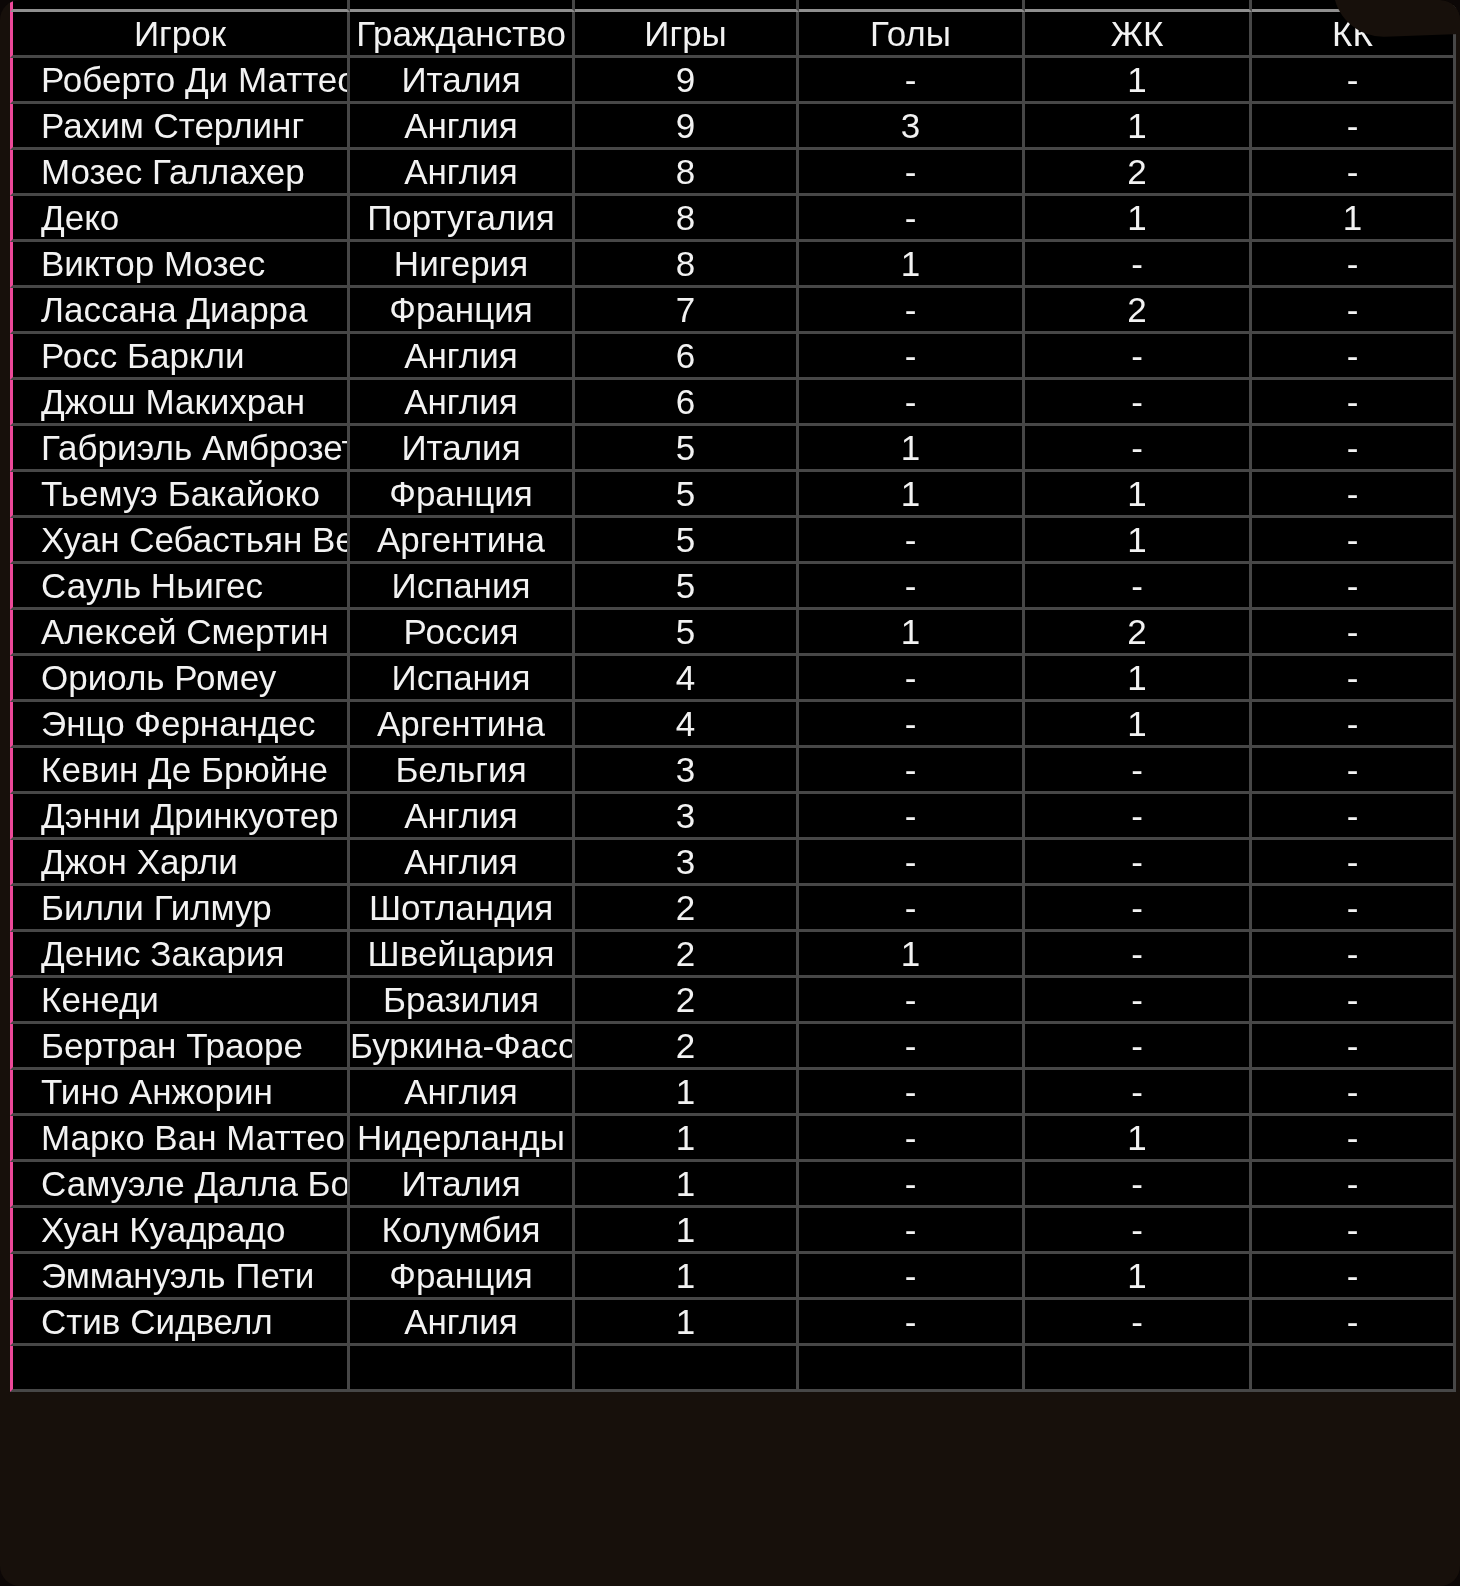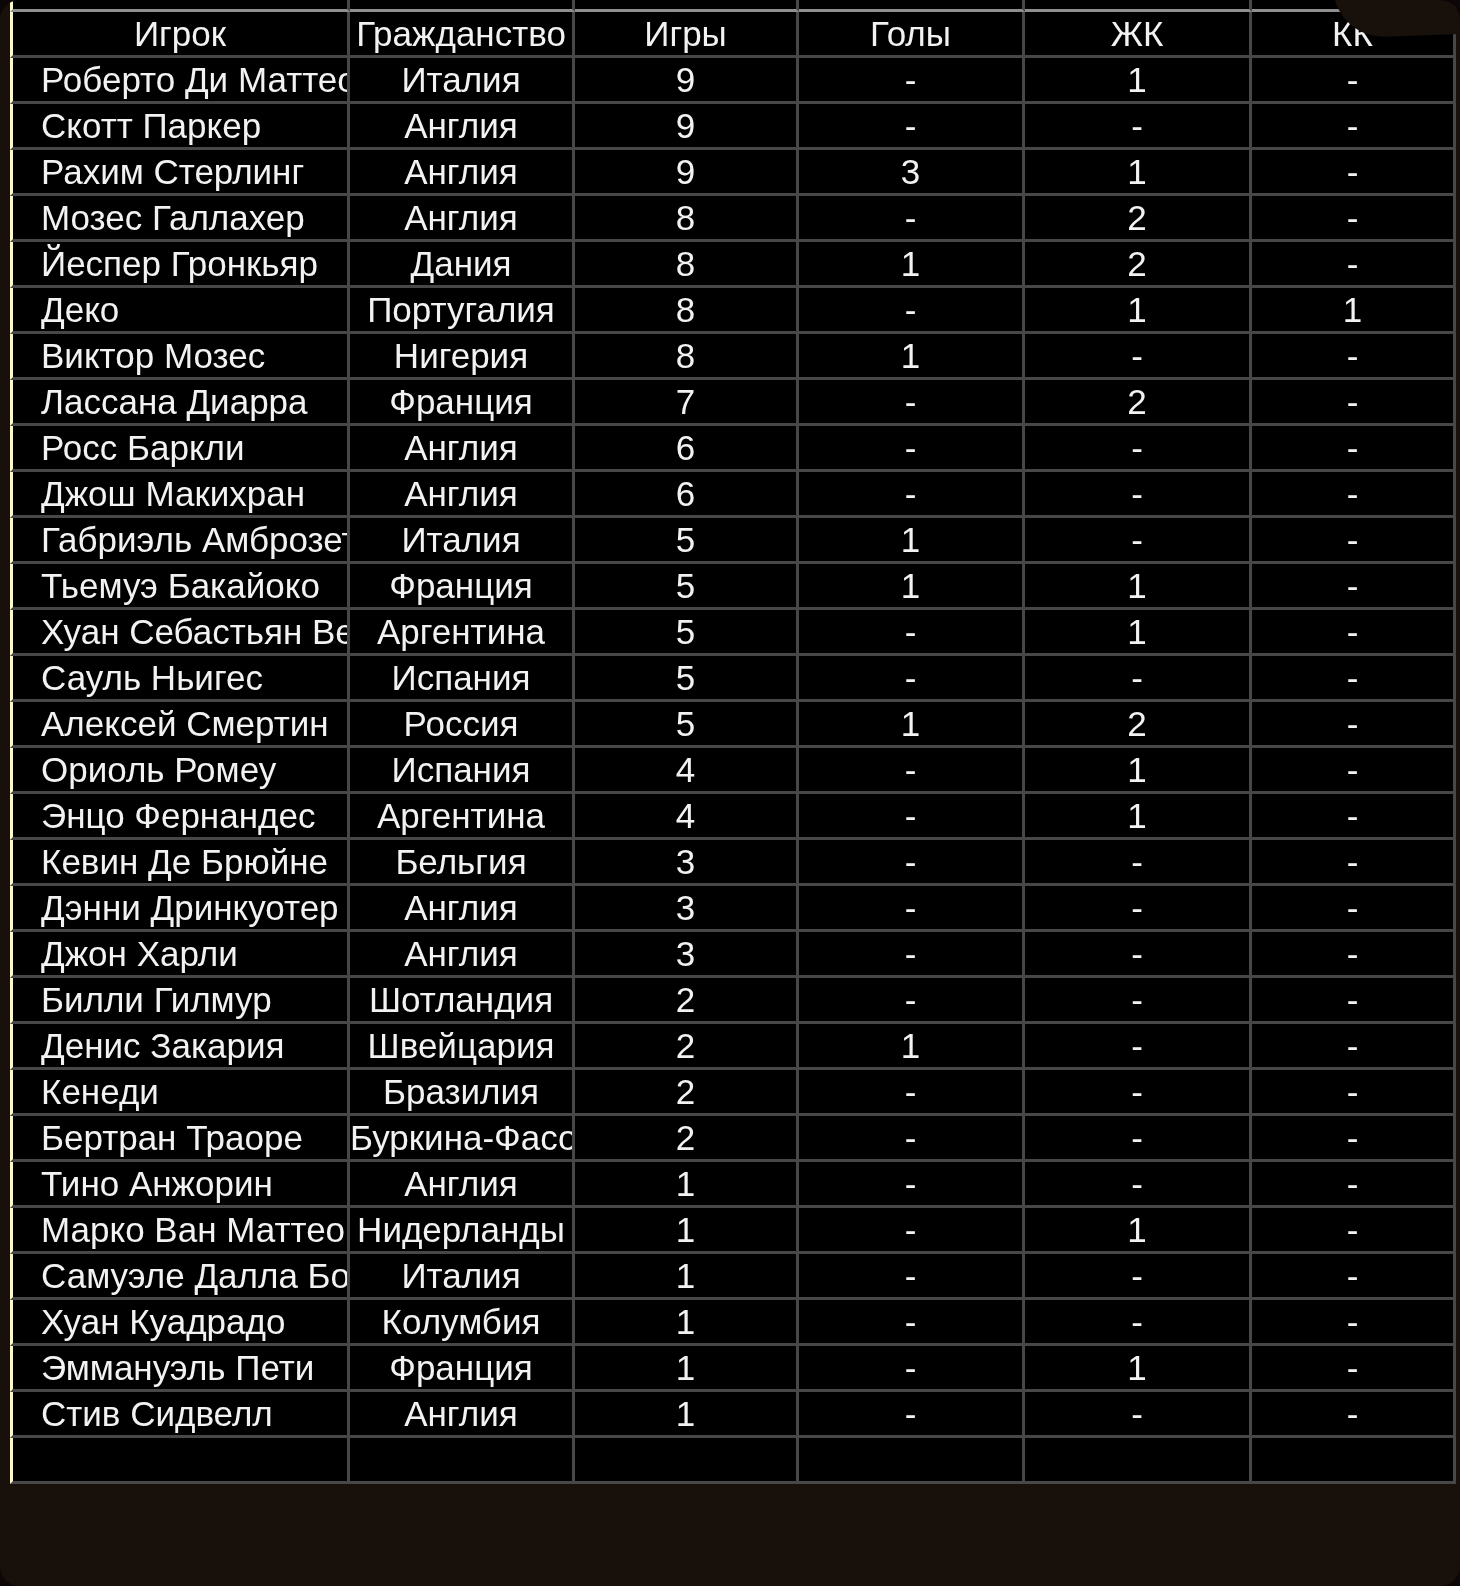--- a/index.html
+++ b/index.html
@@ -41,21 +41,21 @@
     border-bottom: 3px solid #474747;
     color: #f2f2f2;
     font-family: "Liberation Sans", sans-serif;
     font-size: 35px;
     font-weight: 400;
     text-align: center;
     vertical-align: middle;
     white-space: nowrap;
     overflow: hidden;
   }
-  th:first-child, td:first-child { border-left: 3px solid #fef9c3; }
+  th:first-child, td:first-child { border-left: 3px solid #ec4899; }
   tr.cutoff-row td { border-bottom-color: #8f8f8f; }
   tbody td.col-player { text-align: left; padding-left: 28px; }
   .corner-tr {
     position: absolute;
     top: -16px; right: -14px;
     width: 140px; height: 52px;
     background: #17100b;
     border-radius: 0 0 0 50px;
     transform: rotate(-2deg);
   }
@@ -95,48 +95,32 @@
       <tbody>
           <tr>
             <td class="col-player">Роберто Ди Маттео</td>
             <td>Италия</td>
             <td>9</td>
             <td>-</td>
             <td>1</td>
             <td>-</td>
           </tr>
           <tr>
-            <td class="col-player">Скотт Паркер</td>
-            <td>Англия</td>
-            <td>9</td>
-            <td>-</td>
-            <td>-</td>
-            <td>-</td>
-          </tr>
-          <tr>
             <td class="col-player">Рахим Стерлинг</td>
             <td>Англия</td>
             <td>9</td>
             <td>3</td>
             <td>1</td>
             <td>-</td>
           </tr>
           <tr>
             <td class="col-player">Мозес Галлахер</td>
             <td>Англия</td>
             <td>8</td>
             <td>-</td>
-            <td>2</td>
-            <td>-</td>
-          </tr>
-          <tr>
-            <td class="col-player">Йеспер Гронкьяр</td>
-            <td>Дания</td>
-            <td>8</td>
-            <td>1</td>
             <td>2</td>
             <td>-</td>
           </tr>
           <tr>
             <td class="col-player">Деко</td>
             <td>Португалия</td>
             <td>8</td>
             <td>-</td>
             <td>1</td>
             <td>1</td>

